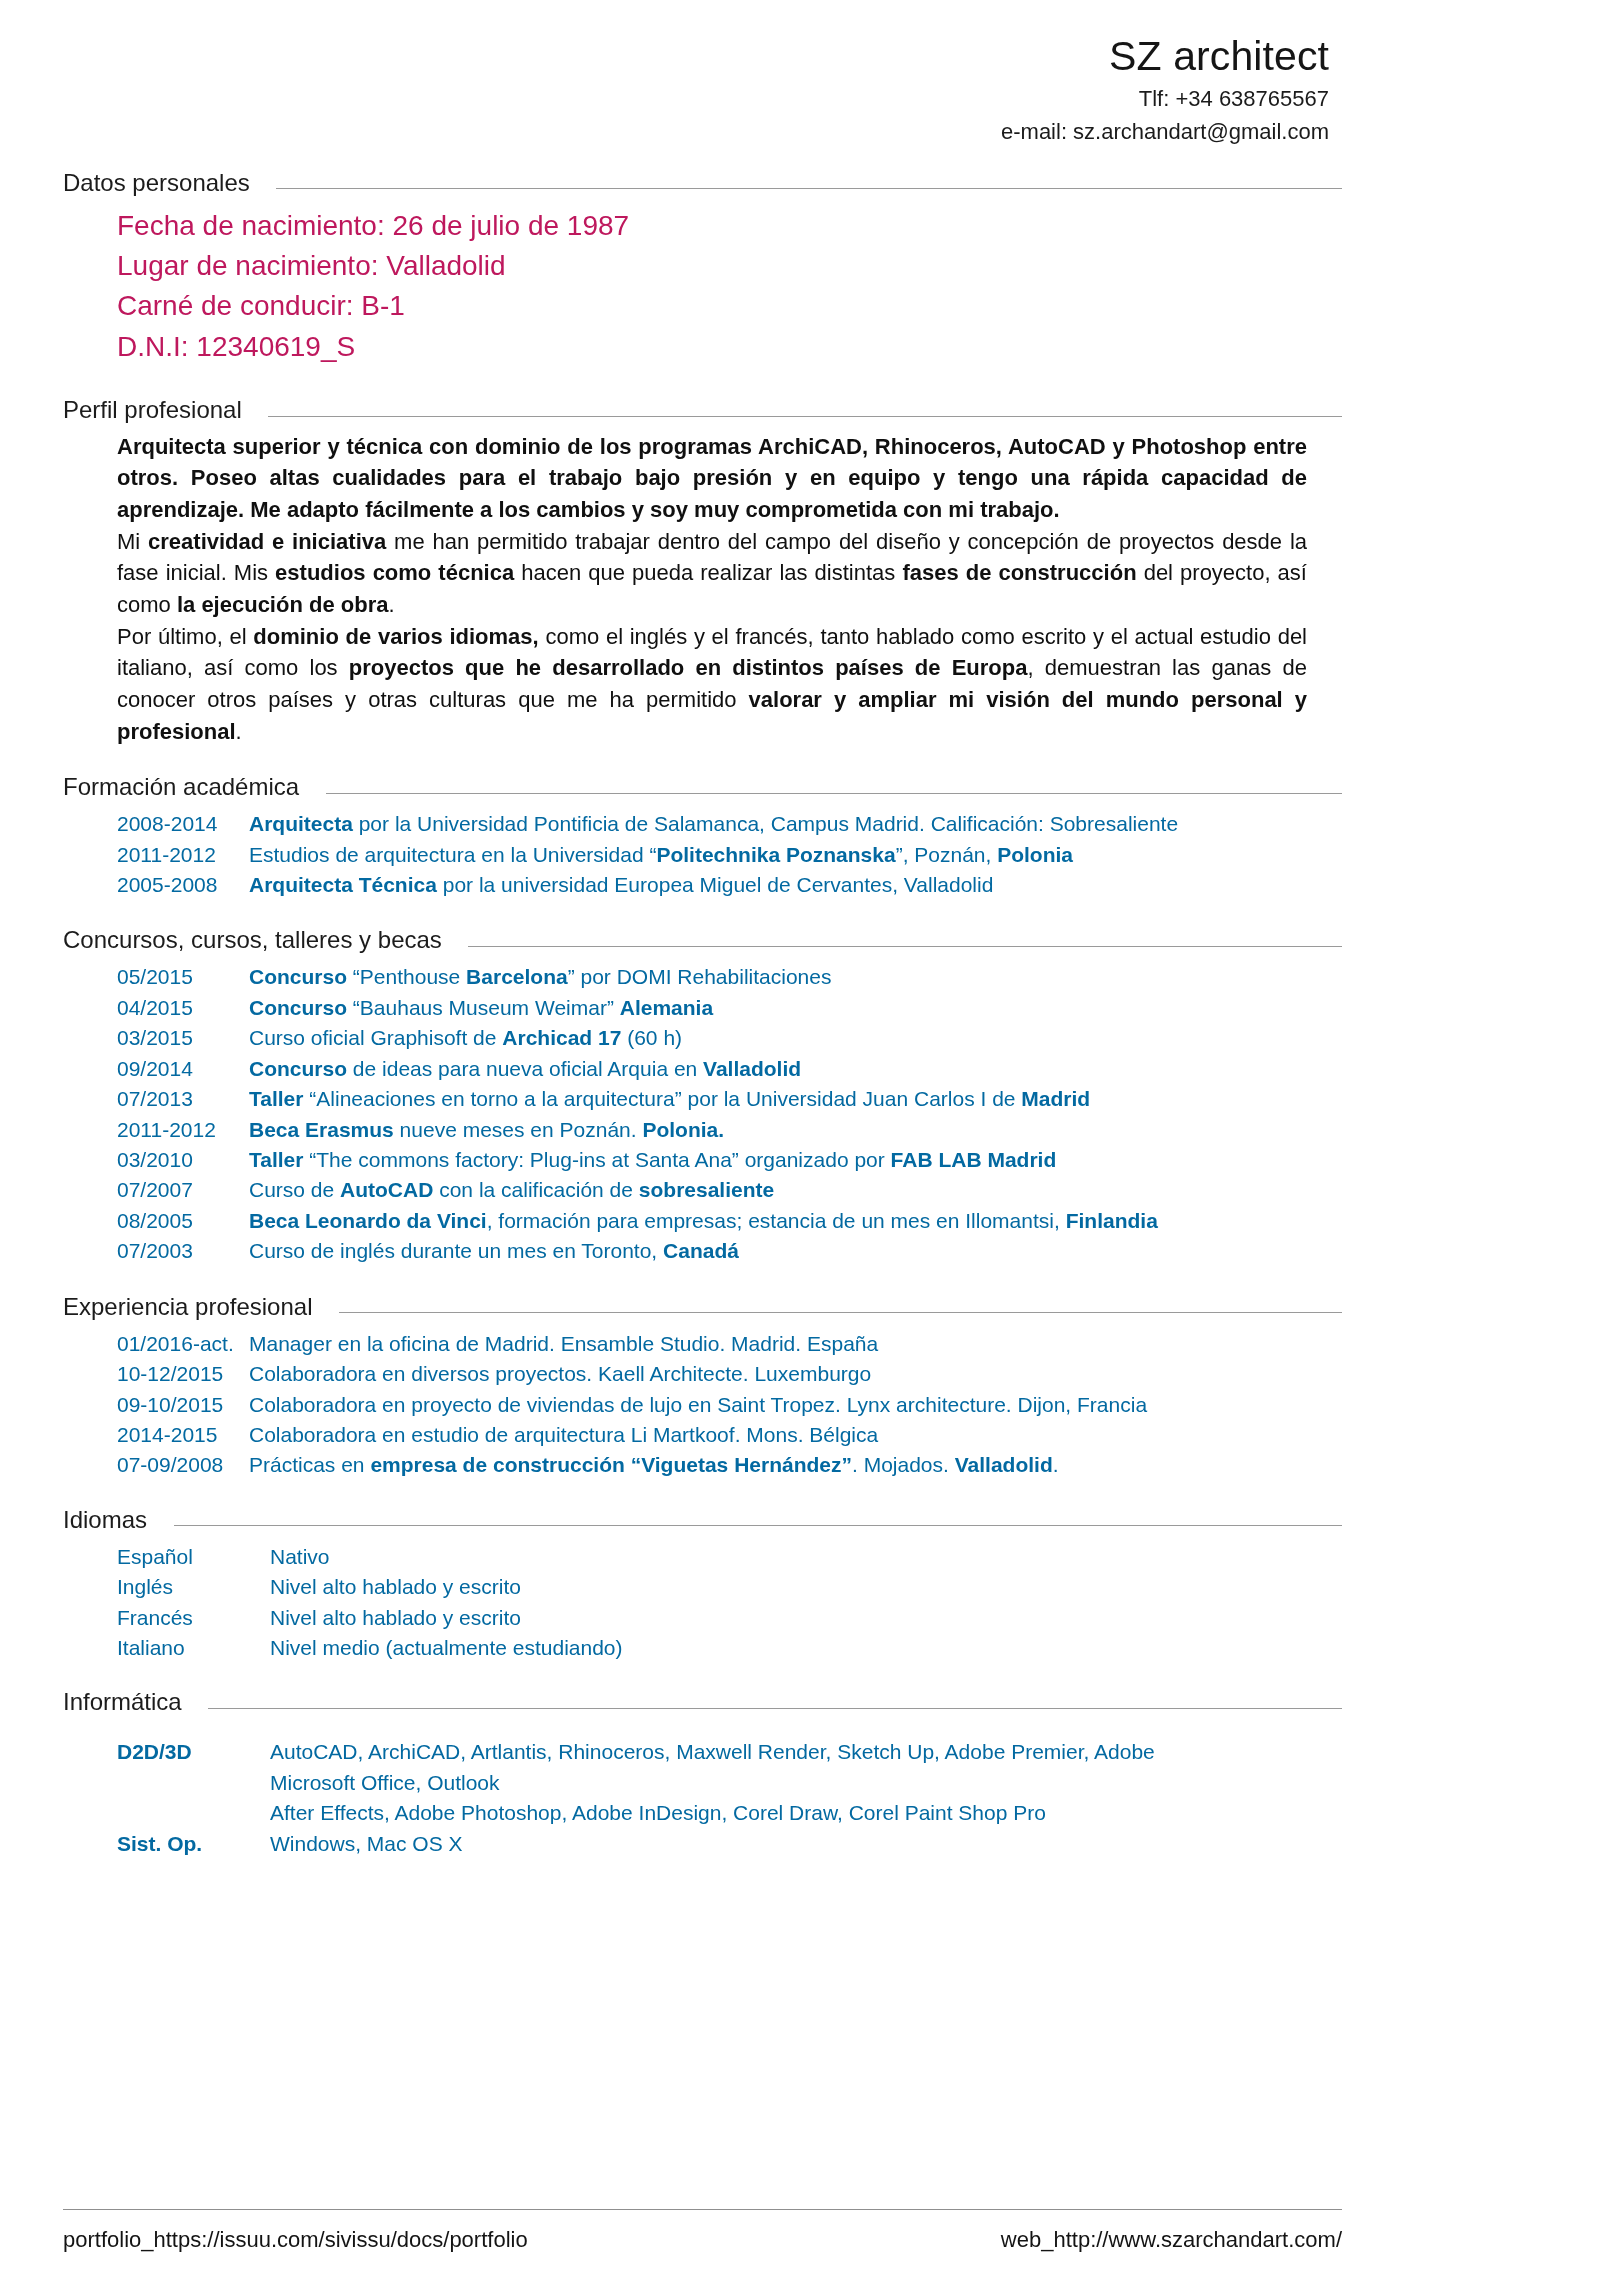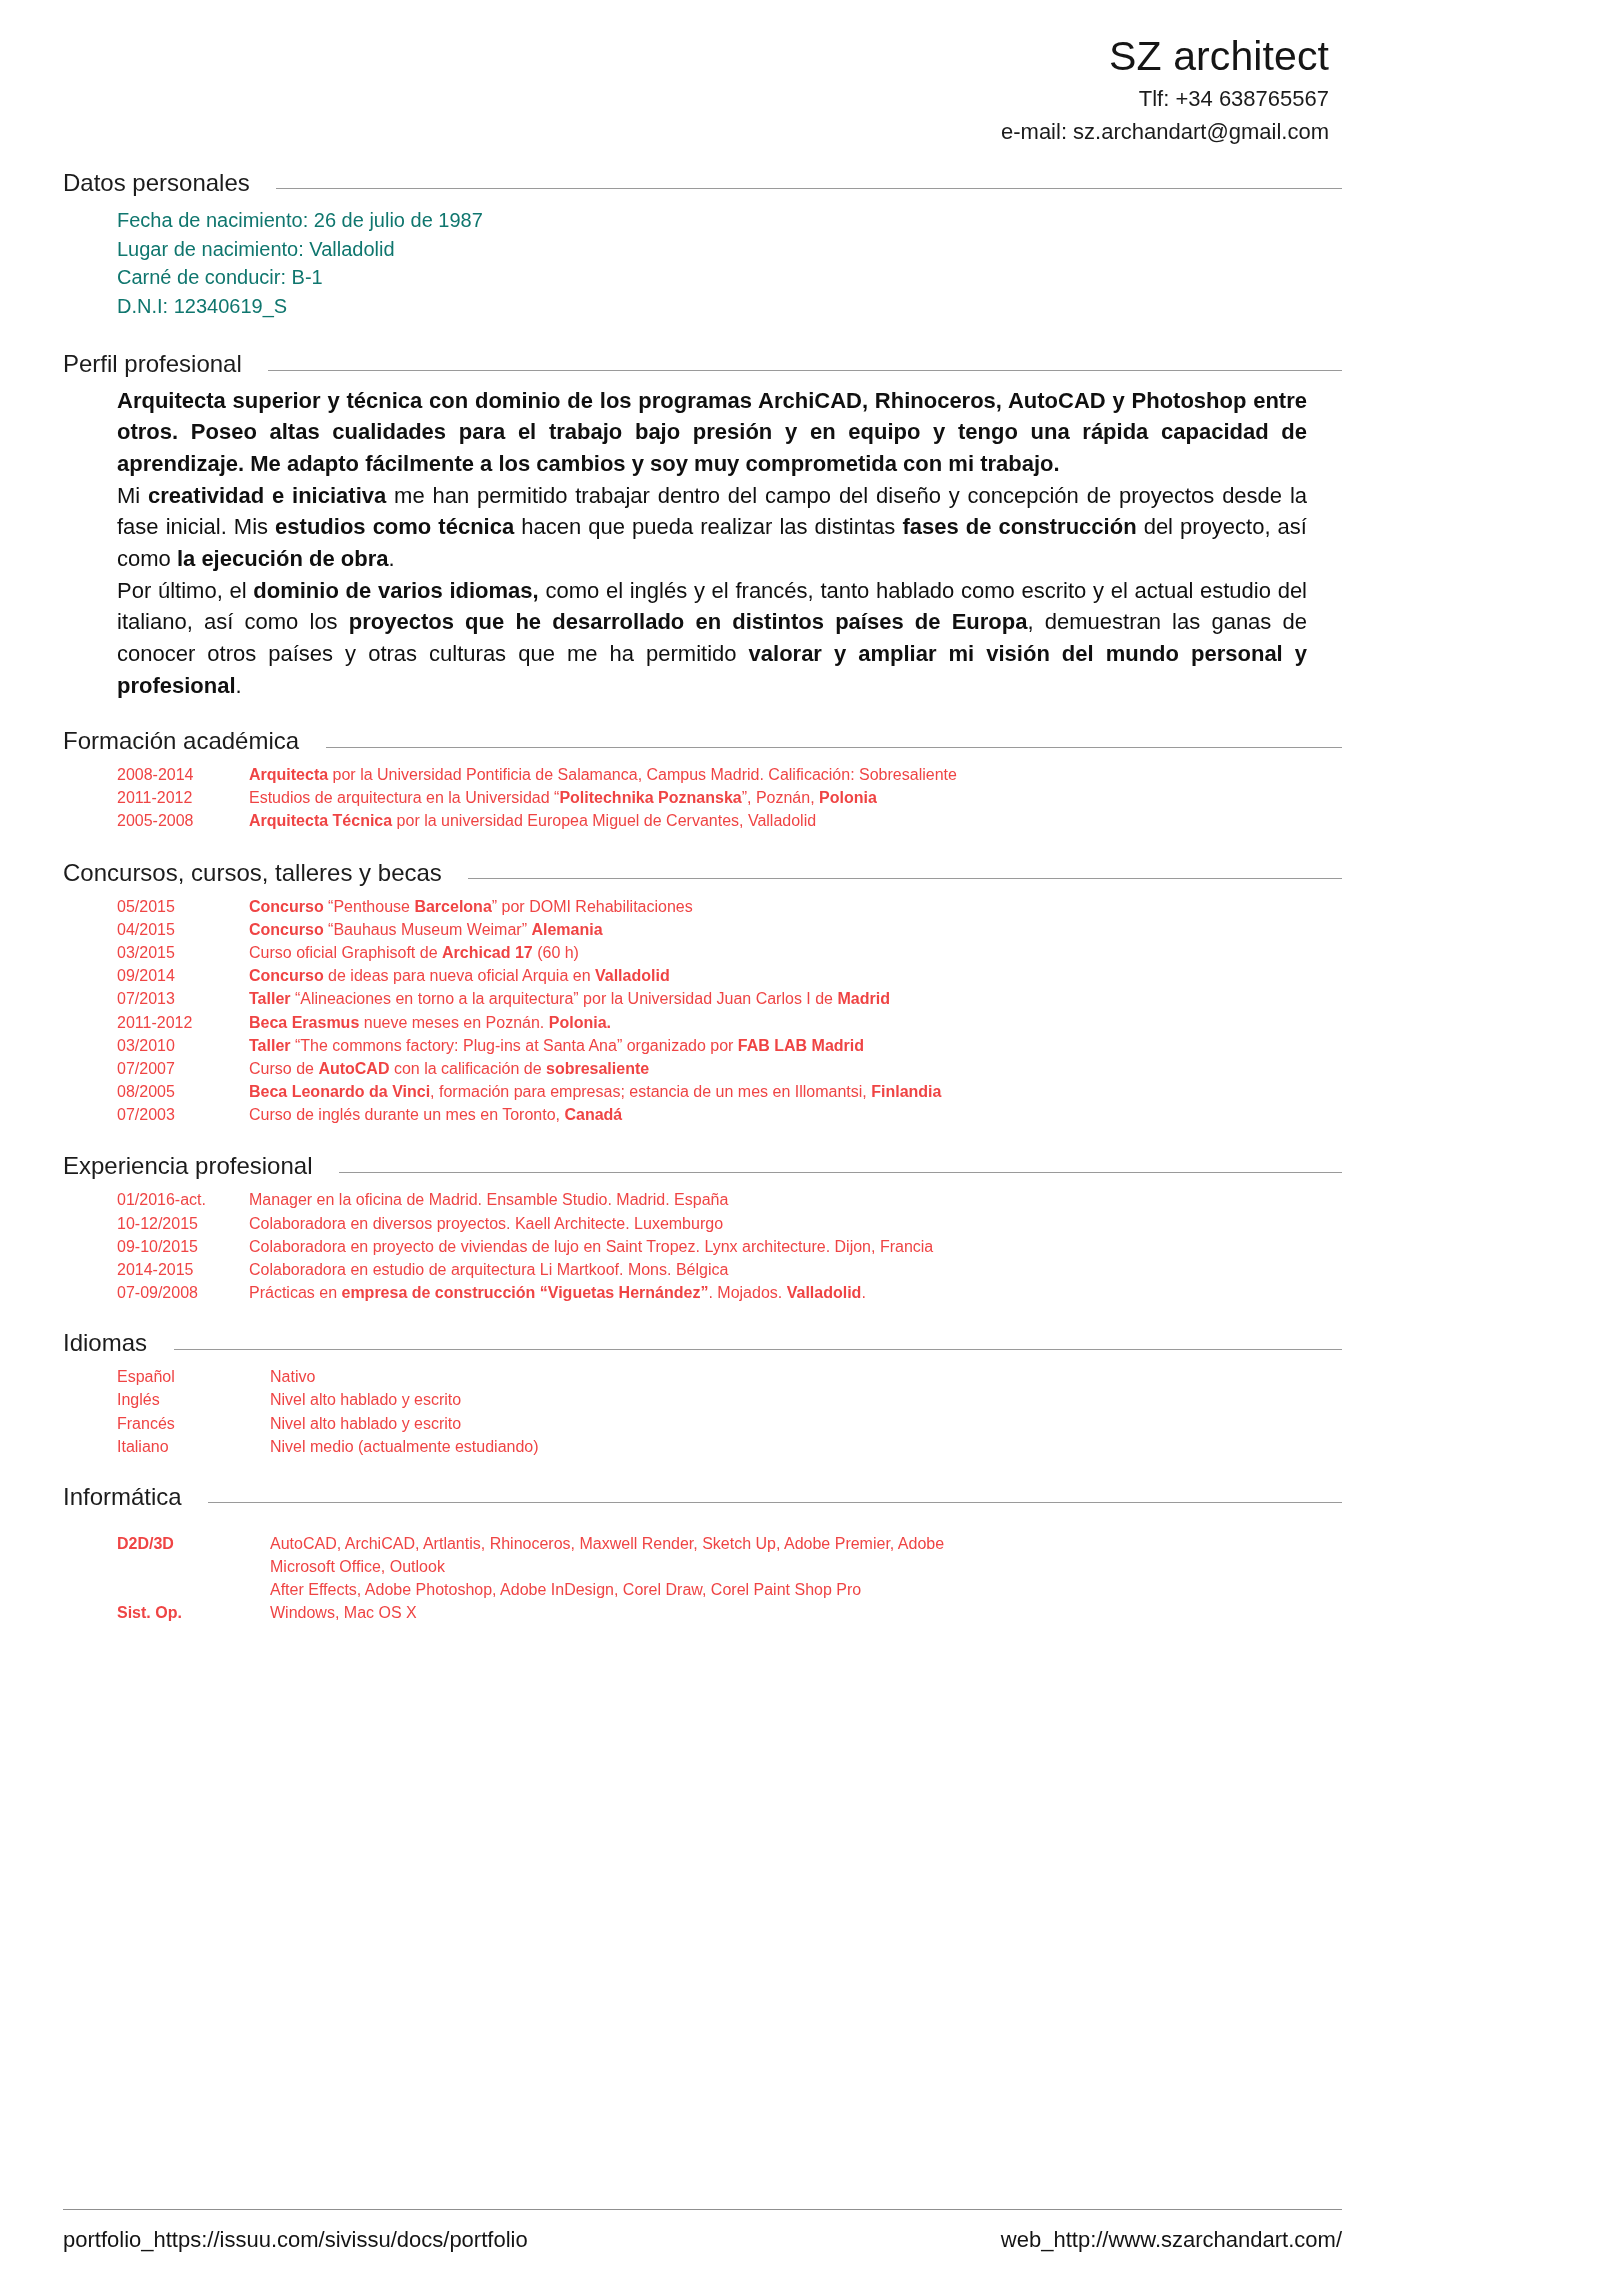--- a/index.html
+++ b/index.html
@@ -59,23 +59,23 @@
     height: 0.7px;
     background: #9a9a9a;
     position: relative;
     top: 5.9px;
   }
   .indent-1 { margin-left: 54px; }
   b, .b { font-weight: 700; }
 
   
   .pd-line {
-    font-size: 20px;
+    font-size: 28px;
     line-height: 1.44;
-    color: #0f766e;
+    color: #be185d;
   }
 
   
   .profile {
     margin-left: 54px;
     margin-right: 35px;
     margin-top: 6.5px;
   }
   .profile p {
     margin: 0;
@@ -83,23 +83,23 @@
     line-height: 1.44;
     text-align: justify;
     color: #101010;
   }
   .profile p.lead { font-weight: 700; }
 
   
   .rows { margin-top: 7.9px; }
   .row {
     display: flex;
-    font-size: 16px;
+    font-size: 21px;
     line-height: 1.45;
-    color: #ef4444;
+    color: #0369a1;
   }
   .row .col-date {
     width: 110px;
     flex: 0 0 110px;
     margin-left: 54px;
     white-space: nowrap;
   }
   .row .col-desc {
     flex: 1 1 auto;
     padding-left: 22px;

